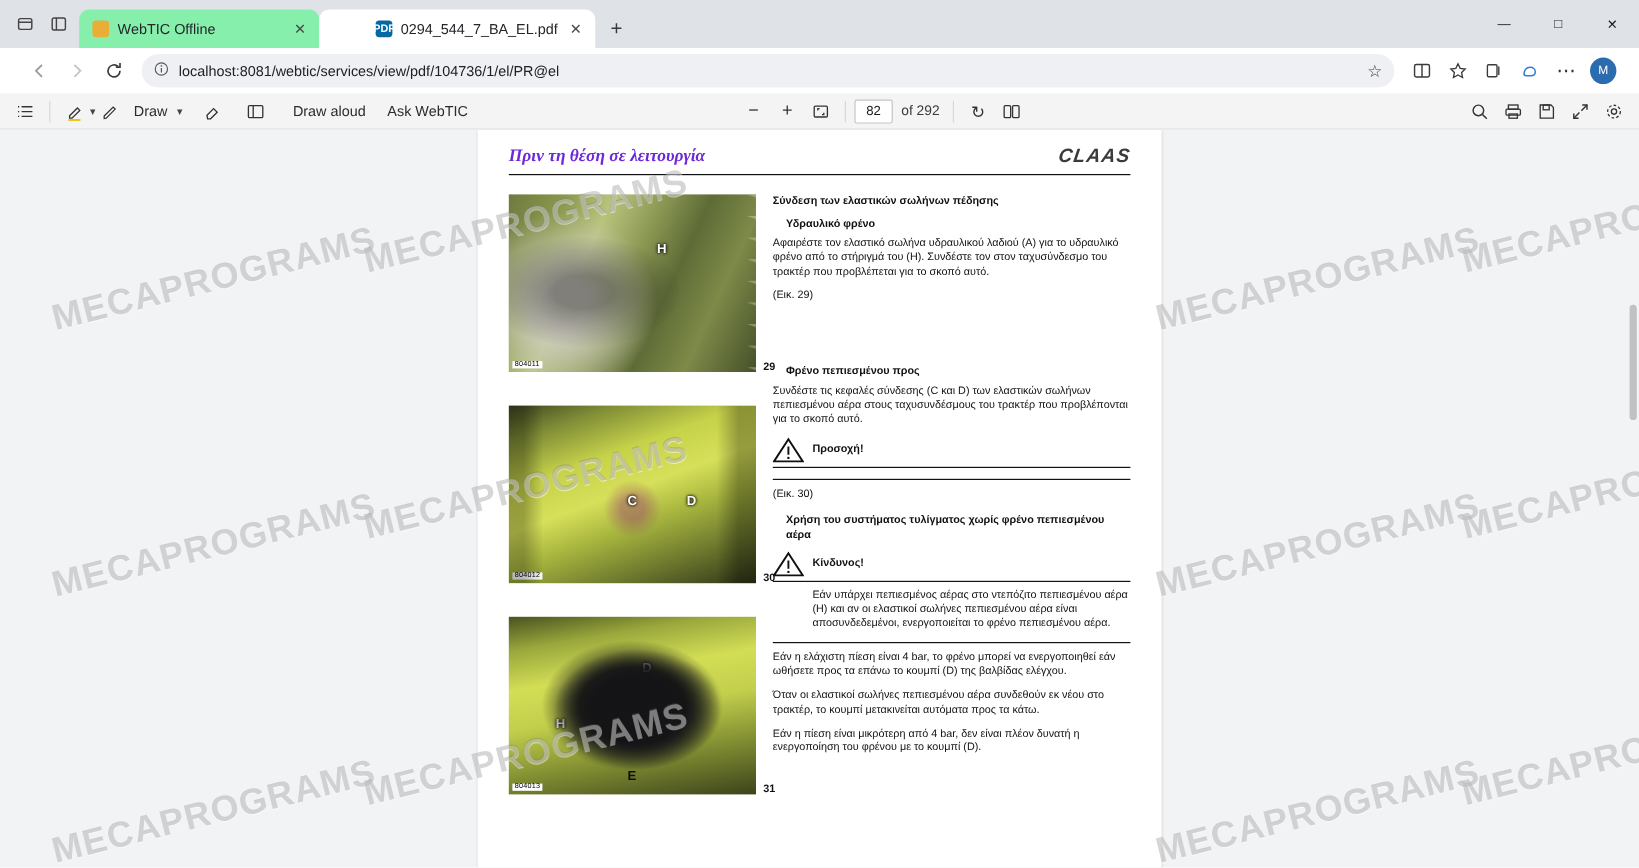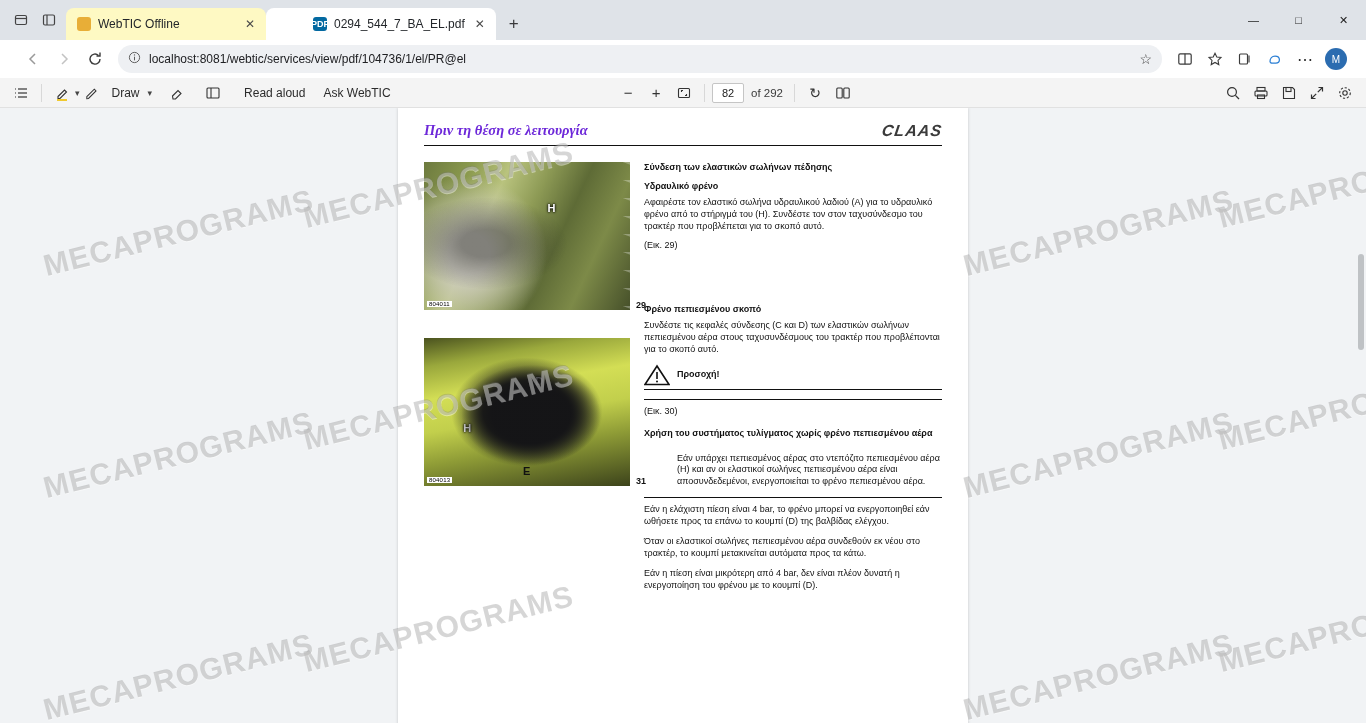--- a/index.html
+++ b/index.html
@@ -36,21 +36,21 @@
     min-width: 200px;
     max-width: 230px;
     display: flex; align-items: center;
     gap: 7px;
     padding: 0 8px 0 11px;
     border-radius: 8px 8px 0 0;
     font-size: 12px;
     color: #23262a;
     position: relative;
   }
-  .tab.inactive { background: #fef9c3; }
+  .tab.inactive { background: #86efac; }
   .tab.active { background: #ffffff; }
   .tab .favicon {
     width: 14px; height: 14px; border-radius: 3px;
     flex: 0 0 14px;
     display: flex; align-items: center; justify-content: center;
     font-size: 9px; color: #fff;
   }
   .fav-orange { background: #e8ae37; }
   .fav-pdf { background: #0369a1; font-weight: bold; font-size: 7px; margin-left: 36px; }
   .tab .title {
@@ -236,21 +236,21 @@
     background:
       radial-gradient(ellipse at 52% 52%, #1d1d1f 0 26%, rgba(29,29,31,0) 46%),
       linear-gradient(170deg, #4a521f 0%, #9aa83c 16%, #d3de55 34%, #c2cf4c 52%, #8e9b36 70%, #3c431b 100%);
   }
   .photo3::after {
     content: ""; position: absolute; inset: 0;
     background: radial-gradient(ellipse at 50% 50%, rgba(20,20,22,.92) 0 30%, rgba(20,20,22,0) 52%);
   }
 
   .r-h1 { font-weight: bold; font-size: 9px; margin-bottom: 7px; }
-  .r-h2 { font-weight: bold; font-size: 9px; margin: 10px 0 4px; }
+  .r-h2 { font-weight: bold; font-size: 9px; margin: 10px 11px 4px; }
   .r-p { margin: 0 0 8px; }
 
   .notice { margin: 8px 0 6px; }
   .notice-head {
     display: flex; align-items: center; gap: 7px;
     border-bottom: 1px solid #111;
     padding-bottom: 3px;
   }
   .tri { position: relative; width: 26px; height: 22px; flex: 0 0 26px; }
   .tri svg { display: block; }
@@ -416,21 +416,21 @@
       <svg width="16" height="16" viewBox="0 0 16 16">
           <path d="M3.5 11 9 5.5l3 3-5.5 5.5H4z" fill="none" stroke="#333" stroke-width="1.1"></path>
         </svg>
     </div>
     <div class="pdf-icon" style="margin-left:8px;">
       <svg width="16" height="16" viewBox="0 0 16 16">
           <rect x="2" y="3" width="12" height="10" rx="1" fill="none" stroke="#333" stroke-width="1.1"></rect>
           <line x1="6" y1="3" x2="6" y2="13" stroke="#333" stroke-width="1.1"></line>
         </svg>
     </div>
-    <div class="pdf-text-btn" style="margin-left:8px;">Read aloud</div>
+    <div class="pdf-text-btn" style="margin-left:8px;">Draw aloud</div>
     <div class="pdf-text-btn">Ask WebTIC</div>
 
     <div class="pdf-right">
       <div class="pdf-icon" style="font-size:15px;">−</div>
       <div class="pdf-icon" style="font-size:15px;">+</div>
       <div class="pdf-icon">
         <svg width="16" height="16" viewBox="0 0 16 16">
             <rect x="2.5" y="3.5" width="11" height="9" rx="1" fill="none" stroke="#333" stroke-width="1.1"></rect>
             <polyline points="5.5,7 5.5,5.5 7,5.5" fill="none" stroke="#333" stroke-width="1.1"></polyline>
             <polyline points="10.5,9 10.5,10.5 9,10.5" fill="none" stroke="#333" stroke-width="1.1"></polyline>
@@ -499,41 +499,49 @@
           <div class="col-left">
 
             <div class="figure">
               <div class="fig-img photo1">
                 <span class="fig-label" style="left:60%;top:27%;">H</span>
                 <span class="fig-code">804011</span>
               </div>
               <span class="fig-caption-no">29</span>
             </div>
 
+            <div class="figure">
+              <div class="fig-img photo2">
+                <span class="fig-label" style="left:48%;top:50%;">C</span>
+                <span class="fig-label" style="left:72%;top:50%;">D</span>
+                <span class="fig-code">804012</span>
+              </div>
+              <span class="fig-caption-no">30</span>
+            </div>
 
             <div class="figure">
               <div class="fig-img photo3">
                 <span class="fig-label" style="left:54%;top:25%;">D</span>
                 <span class="fig-label" style="left:19%;top:57%;">H</span>
                 <span class="fig-label" style="left:48%;top:86%;color:#111;text-shadow:none;">E</span>
                 <span class="fig-code">804013</span>
               </div>
               <span class="fig-caption-no">31</span>
             </div>
 
           </div>
 
           <div class="col-right">
 
             <div class="r-h1">Σύνδεση των ελαστικών σωλήνων πέδησης</div>
             <div class="r-h2" style="margin-top:0;">Υδραυλικό φρένο</div>
             <p class="r-p">Αφαιρέστε τον ελαστικό σωλήνα υδραυλικού λαδιού (Α) για το υδραυλικό φρένο από το στήριγμά του (Η). Συνδέστε τον στον ταχυσύνδεσμο του τρακτέρ που προβλέπεται για το σκοπό αυτό.</p>
             <p class="r-p">(Εικ. 29)</p>
 
-            <div class="r-h2" style="margin-top:52px;">Φρένο πεπιεσμένου σκοπό</div>
+            <div class="r-h2" style="margin-top:52px;">Φρένο πεπιεσμένου προς</div>
             <p class="r-p">Συνδέστε τις κεφαλές σύνδεσης (C και D) των ελαστικών σωλήνων πεπιεσμένου αέρα στους ταχυσυνδέσμους του τρακτέρ που προβλέπονται για το σκοπό αυτό.</p>
 
             <div class="notice">
               <div class="notice-head">
                 <span class="tri">
                   <svg width="26" height="22" viewBox="0 0 26 22">
                       <polygon points="13,2 25,20.5 1,20.5" fill="none" stroke="#111" stroke-width="1.6"></polygon>
                       <line x1="13" y1="8" x2="13" y2="15" stroke="#111" stroke-width="1.6"></line>
                       <circle cx="13" cy="17.6" r="1" fill="#111"></circle>
                     </svg>
@@ -541,20 +549,30 @@
                 <span class="notice-title">Προσοχή!</span>
               </div>
             </div>
 
             <div class="hr-thin"></div>
             <p class="r-p">(Εικ. 30)</p>
 
             <div class="r-h2">Χρήση του συστήματος τυλίγματος χωρίς φρένο πεπιεσμένου αέρα</div>
 
             <div class="notice">
+              <div class="notice-head">
+                <span class="tri">
+                  <svg width="26" height="22" viewBox="0 0 26 22">
+                      <polygon points="13,2 25,20.5 1,20.5" fill="none" stroke="#111" stroke-width="1.6"></polygon>
+                      <line x1="13" y1="8" x2="13" y2="15" stroke="#111" stroke-width="1.6"></line>
+                      <circle cx="13" cy="17.6" r="1" fill="#111"></circle>
+                    </svg>
+                </span>
+                <span class="notice-title">Κίνδυνος!</span>
+              </div>
               <div class="notice-body">
                 <p>Εάν υπάρχει πεπιεσμένος αέρας στο ντεπόζιτο πεπιεσμένου αέρα (Η) και αν οι ελαστικοί σωλήνες πεπιεσμένου αέρα είναι αποσυνδεδεμένοι, ενεργοποιείται το φρένο πεπιεσμένου αέρα.</p>
               </div>
             </div>
 
             <div class="hr-thin"></div>
 
             <p class="r-p">Εάν η ελάχιστη πίεση είναι 4 bar, το φρένο μπορεί να ενεργοποιηθεί εάν ωθήσετε προς τα επάνω το κουμπί (D) της βαλβίδας ελέγχου.</p>
             <p class="r-p">Όταν οι ελαστικοί σωλήνες πεπιεσμένου αέρα συνδεθούν εκ νέου στο τρακτέρ, το κουμπί μετακινείται αυτόματα προς τα κάτω.</p>
             <p class="r-p">Εάν η πίεση είναι μικρότερη από 4 bar, δεν είναι πλέον δυνατή η ενεργοποίηση του φρένου με το κουμπί (D).</p>

